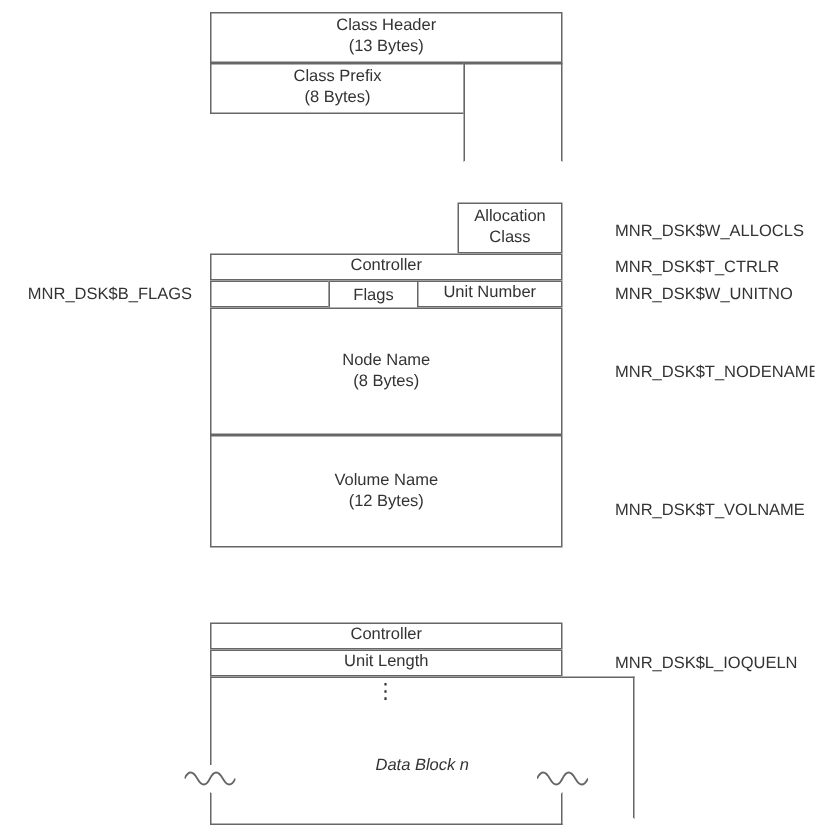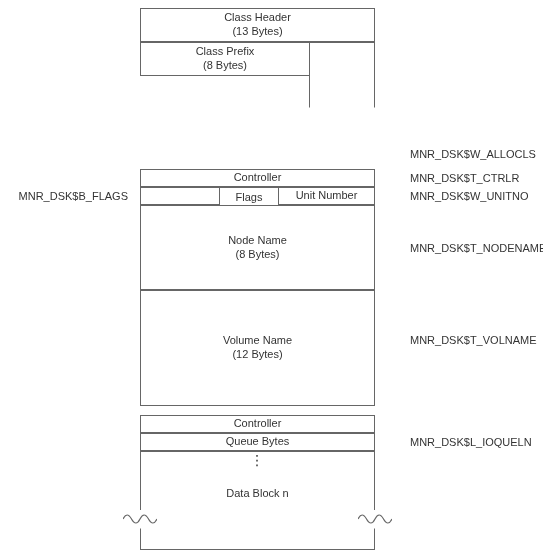--- a/index.html
+++ b/index.html
@@ -63,20 +63,24 @@
     <span>(13 Bytes)</span>
   </div>
 
   <div class="box" style="left:140px; top:42px; width:170px; height:34px;">
     <span>Class Prefix</span>
     <span>(8 Bytes)</span>
   </div>
 
   <div class="box open-bottom" style="left:309px; top:42px; width:66px; height:66px; padding:0;"></div>
 
+  <div class="box" style="left:305px; top:135px; width:70px; height:34px; white-space:pre-line;">
+    <span>Allocation
+Class</span>
+  </div>
   <div class="label" style="left:410px; top:148px;">MNR_DSK$W_ALLOCLS</div>
 
   <div class="box" style="left:140px; top:169px; width:235px; height:18px;">
     <span>Controller</span>
   </div>
   <div class="label" style="left:410px; top:172px;">MNR_DSK$T_CTRLR</div>
 
   <div class="box" style="left:140px; top:187px; width:80px; height:18px;"></div>
   <div class="box" style="left:219px; top:187px; width:60px; height:22px;">
     <span>Flags</span>
@@ -86,36 +90,36 @@
   </div>
   <div class="label left" style="left:0px; top:190px; width:128px;">MNR_DSK$B_FLAGS</div>
   <div class="label" style="left:410px; top:190px;">MNR_DSK$W_UNITNO</div>
 
   <div class="box" style="left:140px; top:205px; width:235px; height:85px;">
     <span>Node Name</span>
     <span>(8 Bytes)</span>
   </div>
   <div class="label" style="left:410px; top:242px;">MNR_DSK$T_NODENAME</div>
 
-  <div class="box" style="left:140px; top:290px; width:235px; height:116px;">
+  <div class="box" style="left:140px; top:290px; width:235px; height:75px;">
     <span>Volume Name</span>
     <span>(12 Bytes)</span>
   </div>
   <div class="label" style="left:410px; top:334px;">MNR_DSK$T_VOLNAME</div>
 
   <div class="box" style="left:140px; top:415px; width:235px; height:18px;">
     <span>Controller</span>
   </div>
 
   <div class="box" style="left:140px; top:433px; width:235px; height:18px;">
-    <span>Queue Bytes</span>
+    <span>Unit Length</span>
   </div>
   <div class="label" style="left:410px; top:436px;">MNR_DSK$L_IOQUELN</div>
 
-  <div class="box open-bottom" style="left:140px; top:451px; width:235px; height:95px; justify-content:flex-start; padding-top:13px;">
+  <div class="box open-bottom" style="left:140px; top:451px; width:283px; height:95px; justify-content:flex-start; padding-top:30px;font-style:italic;">
     <span style="margin-top:22px;">Data Block n</span>
   </div>
   <div class="dots" style="left:250px; top:452px; width:14px;">⋮</div>
 
   <svg class="wave" style="left:123px; top:510px;" width="34" height="18" viewBox="0 0 34 18">
     <path d="M0 9 Q 4 1, 8.5 9 T 17 9 T 25.5 9 T 34 9" stroke-width="1.2"></path>
   </svg>
   <svg class="wave" style="left:358px; top:510px;" width="34" height="18" viewBox="0 0 34 18">
     <path d="M0 9 Q 4 1, 8.5 9 T 17 9 T 25.5 9 T 34 9" stroke-width="1.2"></path>
   </svg>

